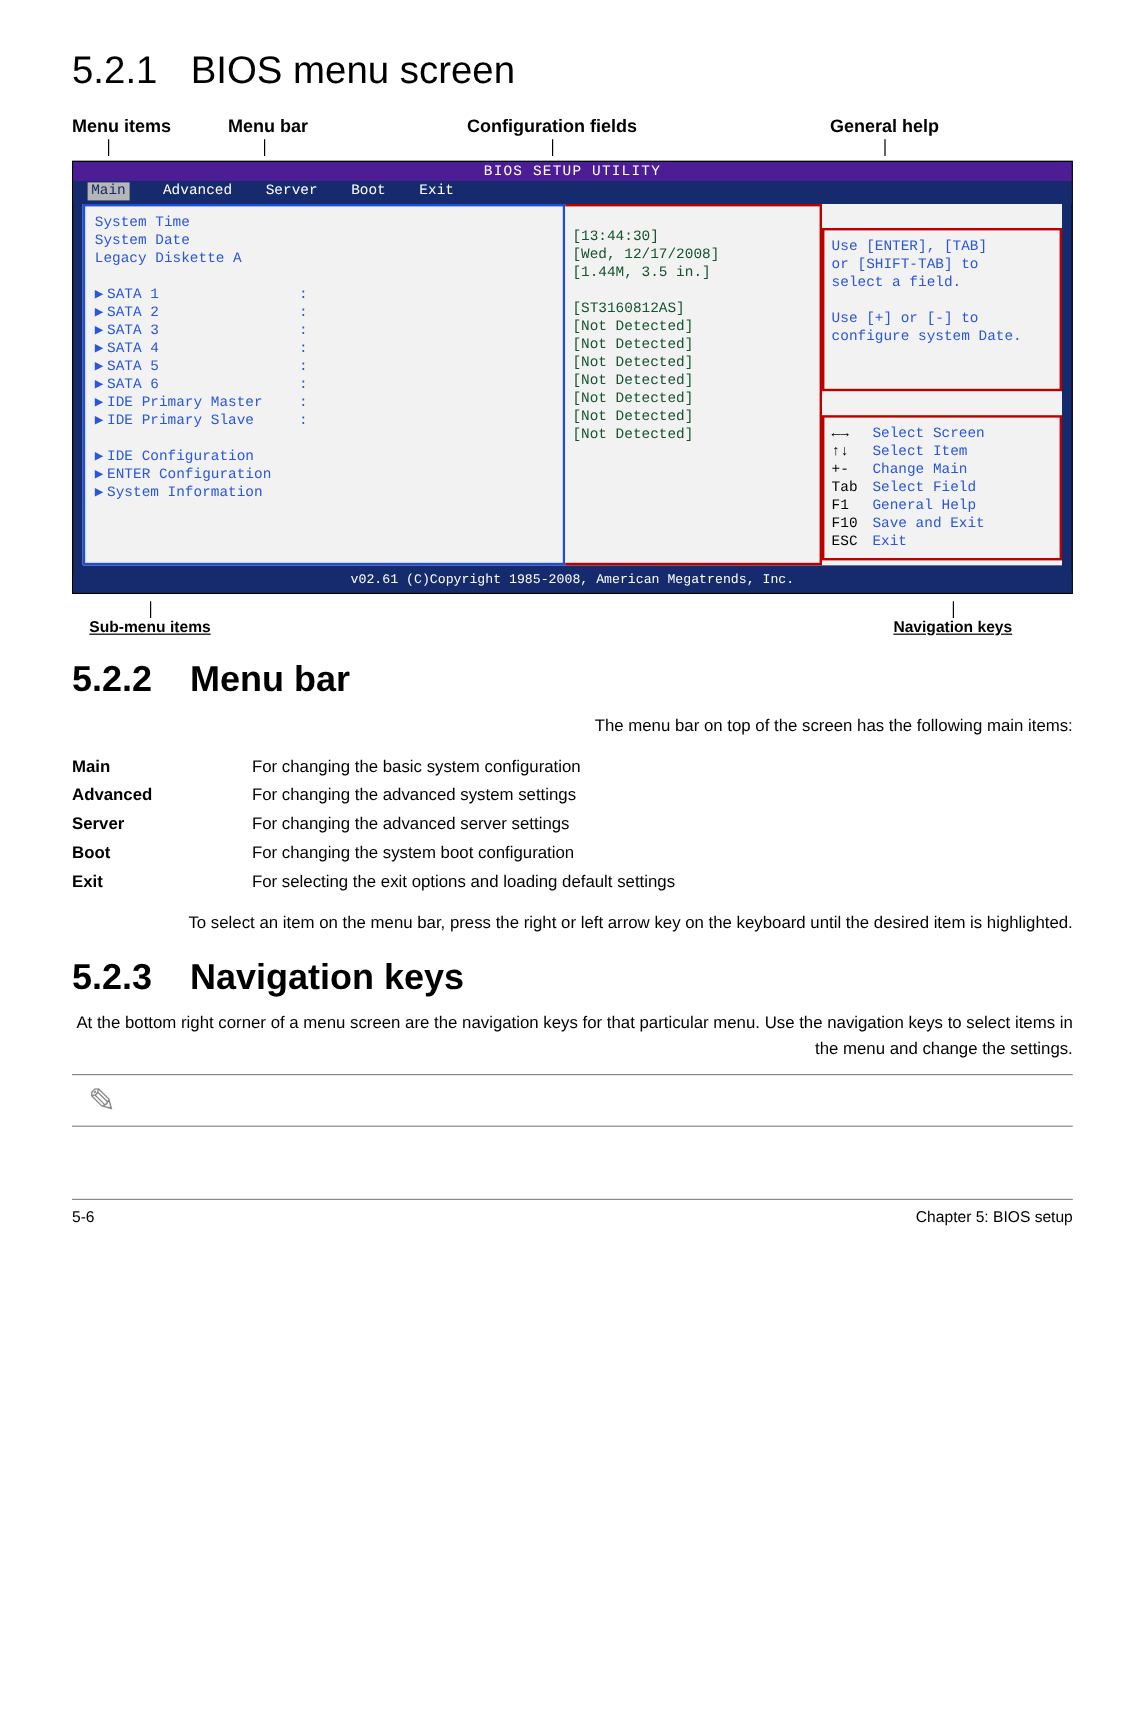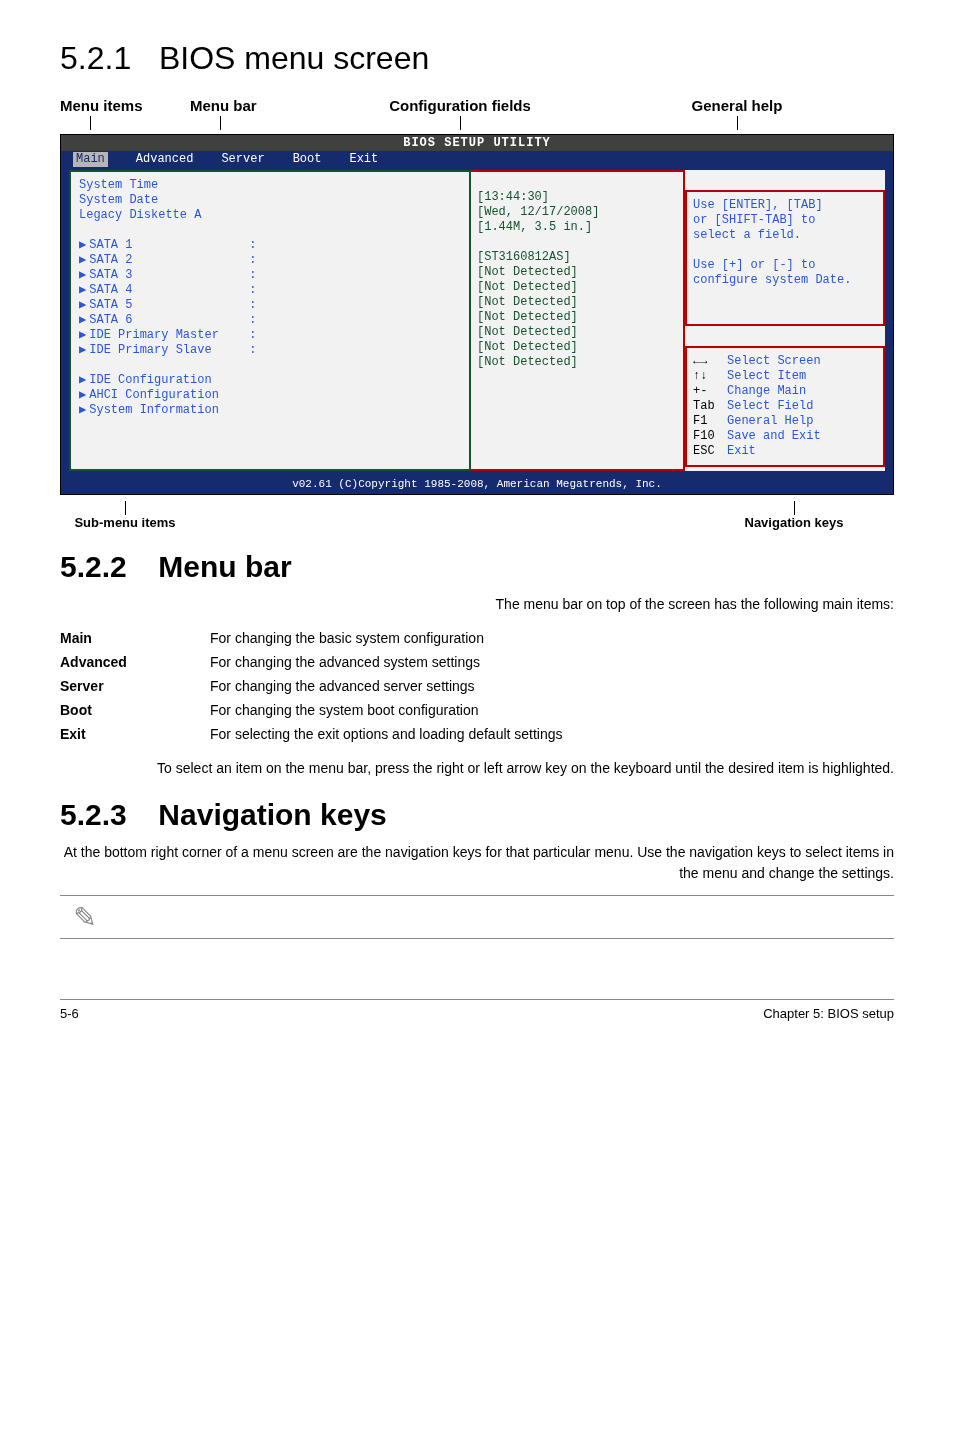--- a/index.html
+++ b/index.html
@@ -44,23 +44,23 @@
     border: 1px solid #000;
     background: #162a6e;
     font-family: "Courier New", monospace;
     font-size: 12px;
     color: #fff;
     line-height: 1.25;
   }
   .bios-title {
     text-align: center;
     color: #fff;
-    background: #404040;
+    background: #4c1d95;
     padding: 1px 0 0 0;
-    font-weight: bold;
+    font-weight: normal;
     letter-spacing: 1px;
   }
   .bios-menubar {
     display: flex;
     background: #162a6e;
     color: #fff;
     padding: 1px 8px 3px 12px;
   }
   .bios-menubar span {
     margin-right: 28px;
@@ -70,21 +70,21 @@
     color: #162a6e;
     padding: 0 3px;
   }
   .bios-body {
     display: flex;
     background: #f2f2f2;
     margin: 0 8px 6px 8px;
   }
   .bios-left {
     flex: 1;
-    border: 2px solid #14532d;
+    border: 2px solid #1d4ed8;
     padding: 6px 4px 6px 8px;
     background: #f2f2f2;
   }
   .bios-mid {
     width: 200px;
     border: 2px solid #b00;
     border-left: none;
     padding: 18px 6px;
     color: #14532d;
     background: #f2f2f2;
@@ -111,20 +111,21 @@
     background: #162a6e;
     color: #fff;
     padding: 1px 0 2px 0;
     font-size: 11px;
   }
   .below-labels {
     display:flex;
     margin-top:4px;
     font-weight:bold;
     font-size:13px;
+    text-decoration:underline;
   }
   p.body {
     margin: 6px 0 12px 0;
     line-height: 1.45;
     text-align: right;
   }
   table.defs {
     border-collapse: collapse;
     margin: 4px 0 12px 0;
   }
@@ -206,21 +207,21 @@
       <div class="row"><span class="tri">▶</span><span class="col1 blue">SATA 1</span><span class="colc blue">:</span></div>
       <div class="row"><span class="tri">▶</span><span class="col1 blue">SATA 2</span><span class="colc blue">:</span></div>
       <div class="row"><span class="tri">▶</span><span class="col1 blue">SATA 3</span><span class="colc blue">:</span></div>
       <div class="row"><span class="tri">▶</span><span class="col1 blue">SATA 4</span><span class="colc blue">:</span></div>
       <div class="row"><span class="tri">▶</span><span class="col1 blue">SATA 5</span><span class="colc blue">:</span></div>
       <div class="row"><span class="tri">▶</span><span class="col1 blue">SATA 6</span><span class="colc blue">:</span></div>
       <div class="row"><span class="tri">▶</span><span class="col1 blue">IDE Primary Master</span><span class="colc blue">:</span></div>
       <div class="row"><span class="tri">▶</span><span class="col1 blue">IDE Primary Slave</span><span class="colc blue">:</span></div>
       <div class="row">&nbsp;</div>
       <div class="row"><span class="tri">▶</span><span class="col1 blue">IDE Configuration</span></div>
-      <div class="row"><span class="tri">▶</span><span class="col1 blue">AHCI Configuration</span></div>
+      <div class="row"><span class="tri">▶</span><span class="col1 blue">ENTER Configuration</span></div>
       <div class="row"><span class="tri">▶</span><span class="col1 blue">System Information</span></div>
     </div>
     <div class="bios-mid">
       <div>[13:44:30]</div>
       <div>[Wed, 12/17/2008]</div>
       <div>[1.44M, 3.5 in.]</div>
       <div>&nbsp;</div>
       <div>[ST3160812AS]</div>
       <div>[Not Detected]</div>
       <div>[Not Detected]</div>

